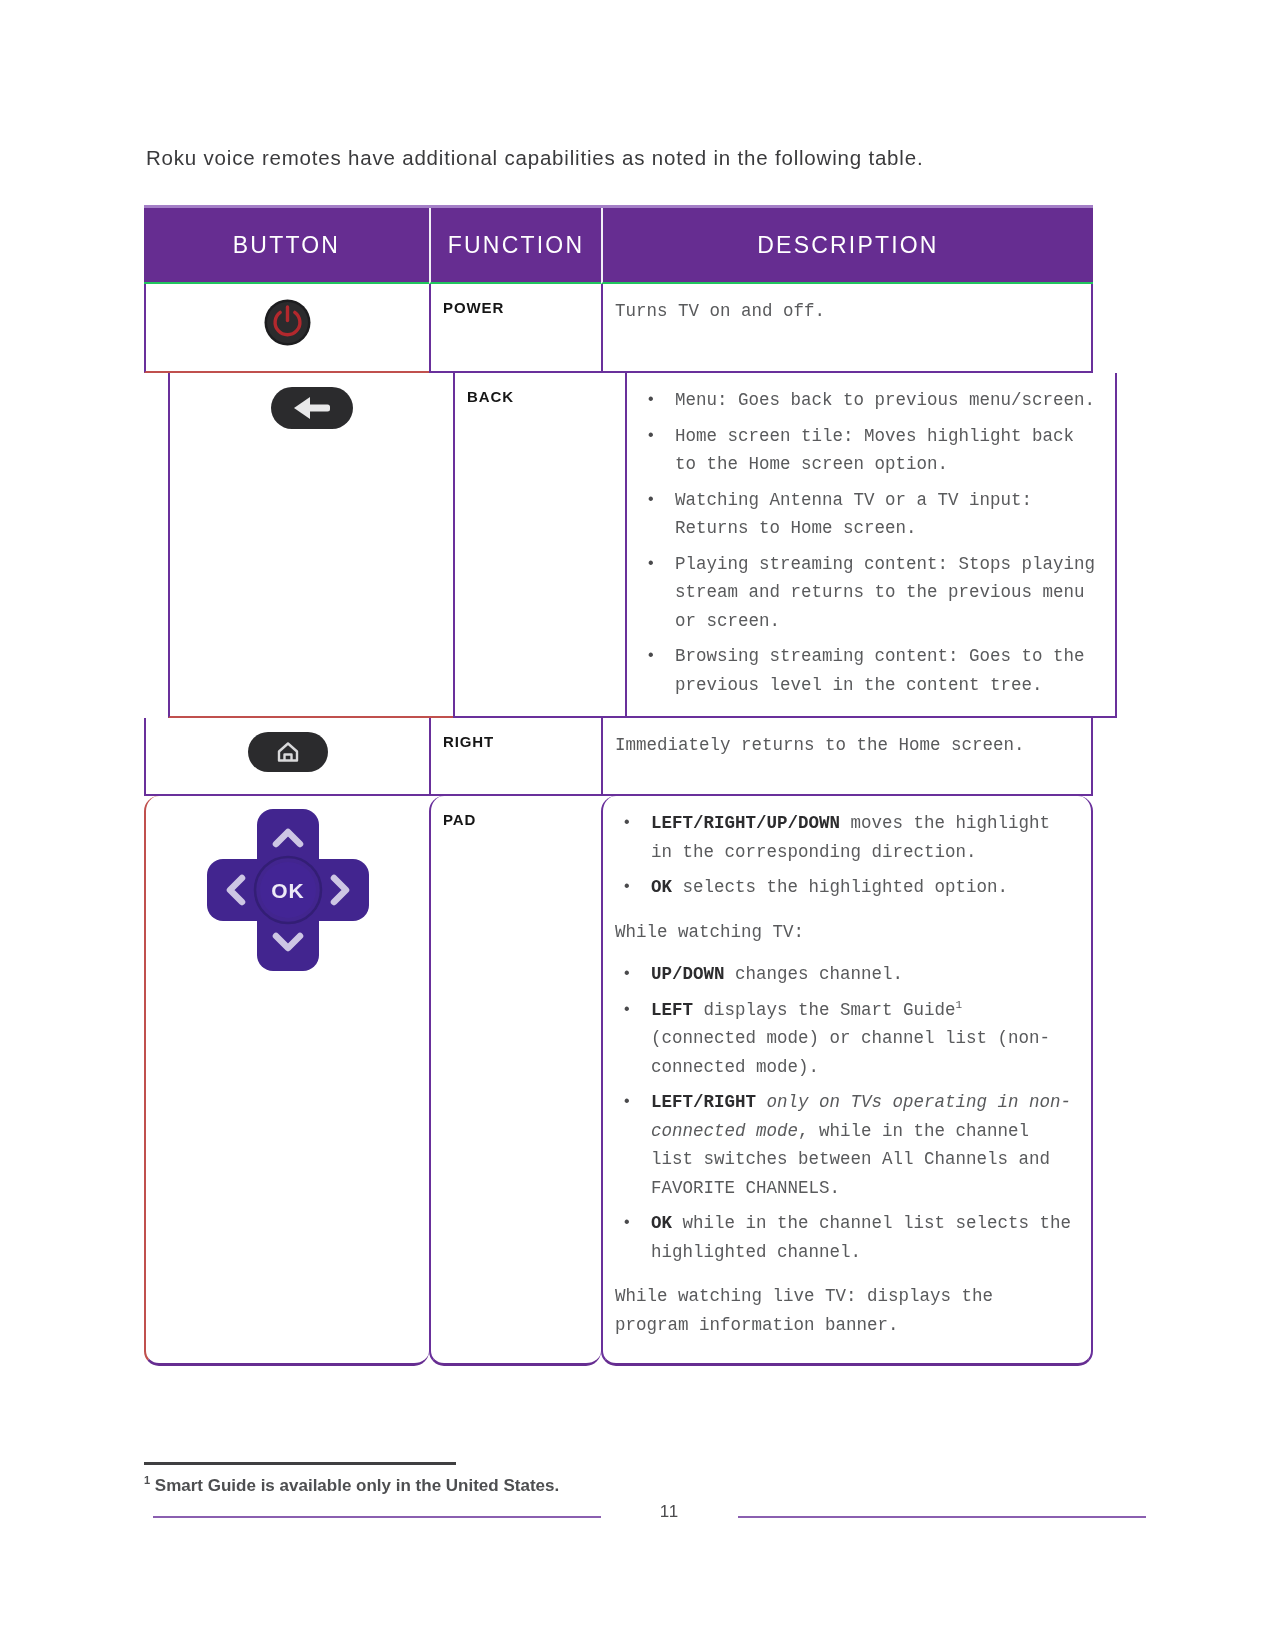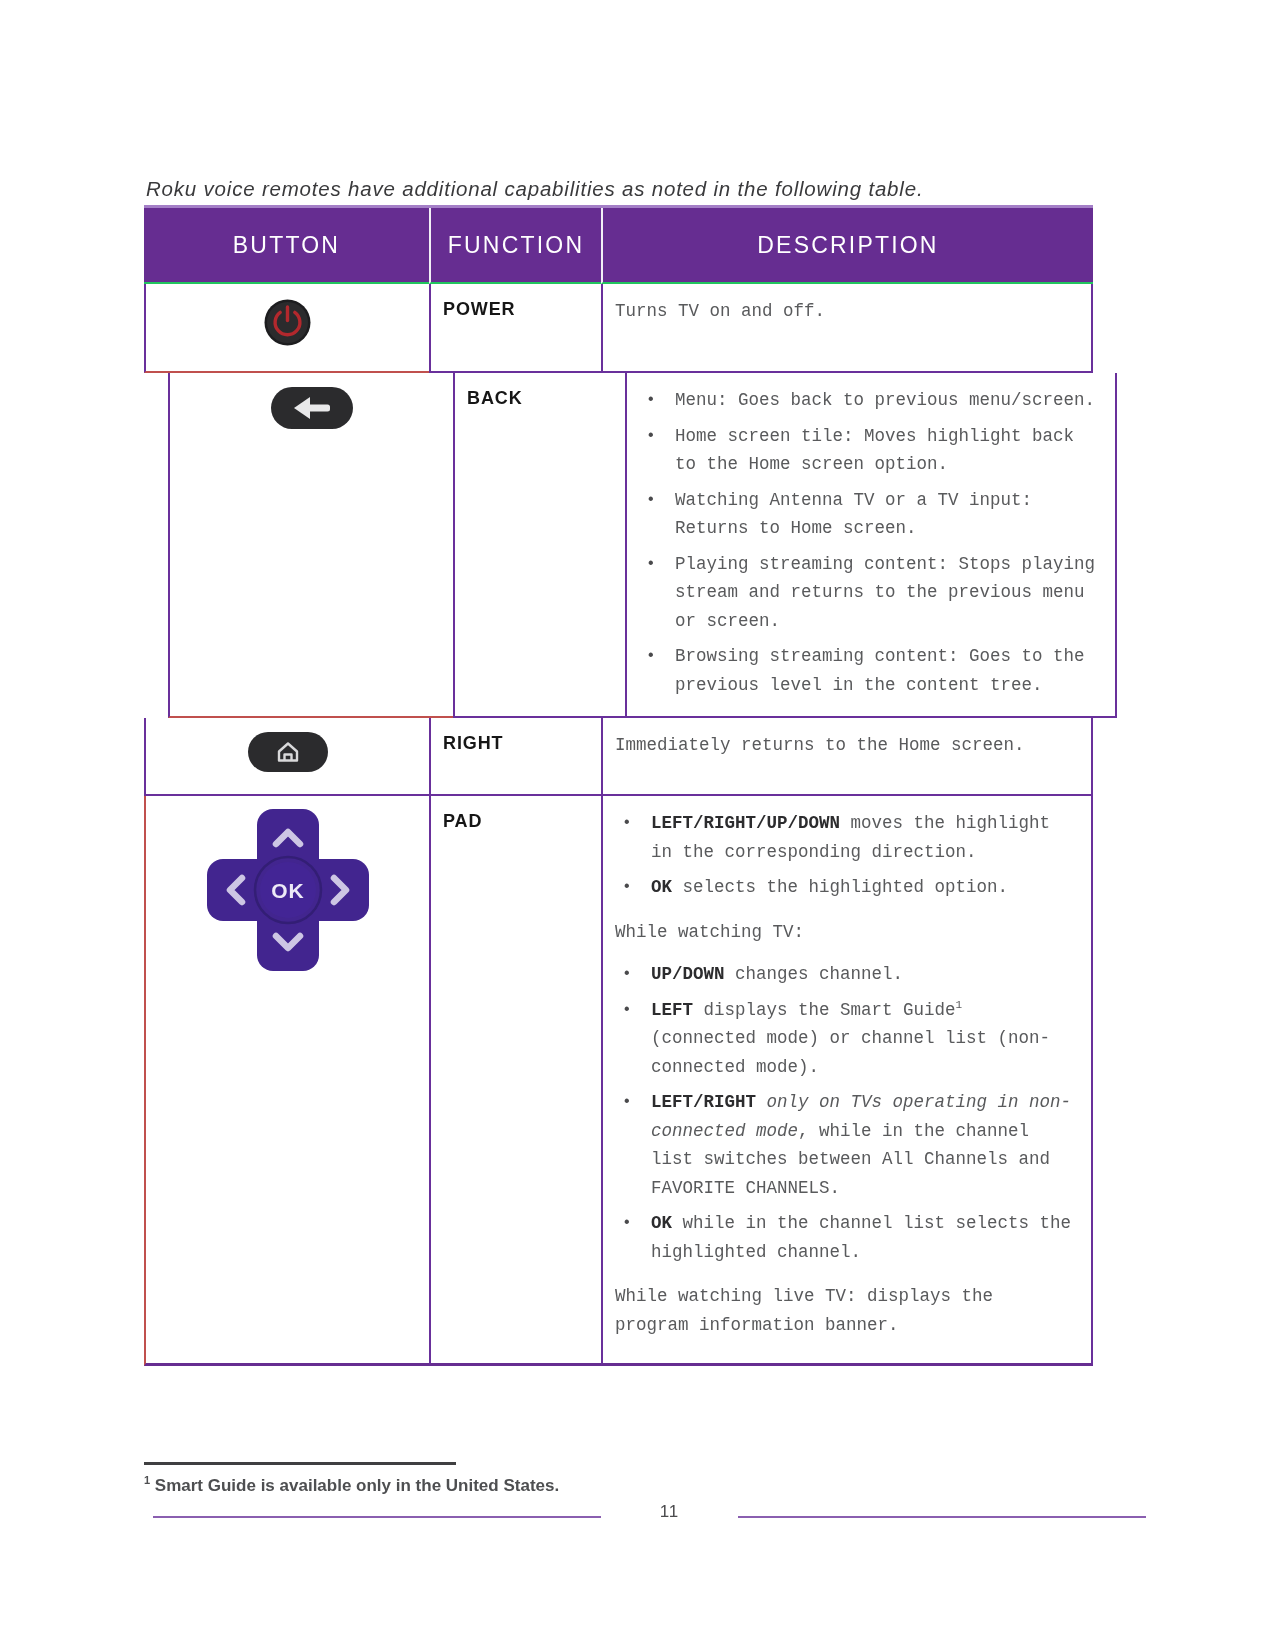--- a/index.html
+++ b/index.html
@@ -3,21 +3,21 @@
 <meta charset="utf-8">
 <style>
   * { margin:0; padding:0; box-sizing:border-box; }
   html,body { background:#ffffff; }
   .page {
     position:relative; width:1275px; height:1650px; background:#ffffff;
     font-family:"Liberation Sans", sans-serif; overflow:hidden;
   }
   .intro {
     position:absolute; left:146px; top:146px; width:900px;
-    font-style:italic; font-size:20.5px; letter-spacing:0.8px; color:#3a3a3c;margin-top:31px;
+    font-size:20.5px; letter-spacing:0.8px; color:#3a3a3c;
   }
   
   .rtable { position:absolute; left:144px; top:205px; width:949px; }
   .trow { display:grid; grid-template-columns:285px 172px 492px; }
   .trow-header { border-top:3px solid #a47fc7; height:79px; }
   .hcell {
     background:#662d91; color:#ffffff; display:flex; align-items:center; justify-content:center;
     font-size:23px; letter-spacing:2.2px; border-bottom:2px solid #22c55e;
   }
   .hcell.mid, .hcell.last { border-left:2px solid #f2eff6; }
@@ -25,33 +25,33 @@
   .row-back  { min-height:297px;margin-left:24px; }
   .row-home  { min-height:78px; }
   .row-pad   { min-height:510px; }
   .cell { background:#ffffff; }
   .cell-btn { display:flex; justify-content:center; align-items:flex-start; }
   .row-power .cell-btn { padding-top:15px; }
   .row-back  .cell-btn { padding-top:13px; }
   .row-home  .cell-btn { padding-top:13px; }
   .row-pad   .cell-btn { padding-top:13px; }
   .cell-fn {
-    padding:15px 8px 0 12px; font-size:18px; font-weight:bold;
+    padding:15px 8px 0 12px; font-size:15px; font-weight:bold;
     letter-spacing:0.9px; color:#161616;
   }
   .cell-desc {
     padding:11px 14px 10px 12px; font-size:17.5px; line-height:28.5px; color:#595a5c;
   }
   
   .bl-p { border-left:2px solid #69309b; }
   .bl-r { border-left:2.5px solid #c0504d; }
   .br-p { border-right:2px solid #69309b;font-family:Liberation Mono, monospace; }
   .bb-p { border-bottom:2px solid #69309b; }
   .bb-r { border-bottom:2.5px solid #c0504d; }
-  .bb-thick { border-bottom:3.5px solid #662d91; }
+  .bb-thick { border-bottom:3.5px solid #662d91;border-radius:15px; }
   
   .cell-desc .li { display:flex; margin:2px 0 7px 0; }
   .cell-desc .li .dot { flex:none; width:36px; padding-left:7px; font-size:16px; color:#4a4a4c; }
   .cell-desc .li .txt { flex:1; }
   .cell-desc .para { margin:2px 0 6px 0; padding-right:22px; }
   .cell-desc .para.spaced { margin:16px 0 14px 0; }
   .cell-desc .b { font-weight:bold; color:#2c2c2e; }
   .cell-desc .i { font-style:italic; }
   .cell-desc sup { font-size:11px; line-height:0; vertical-align:super; }
   

